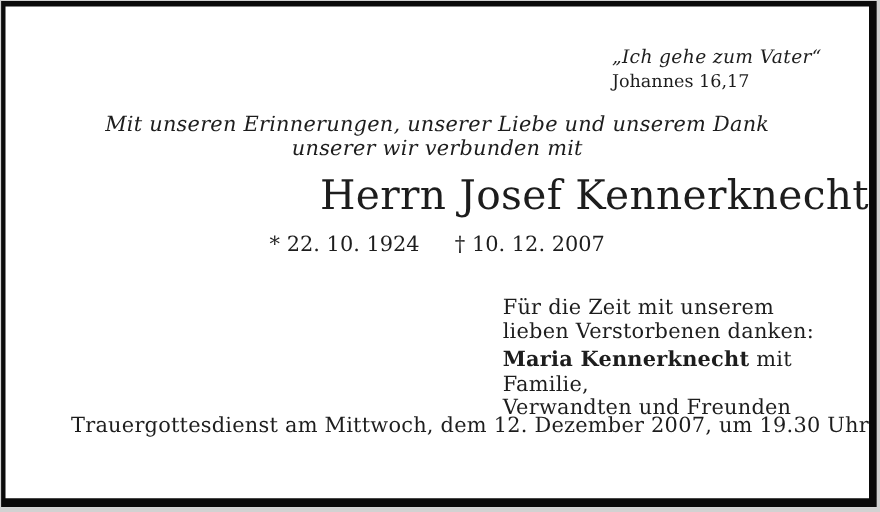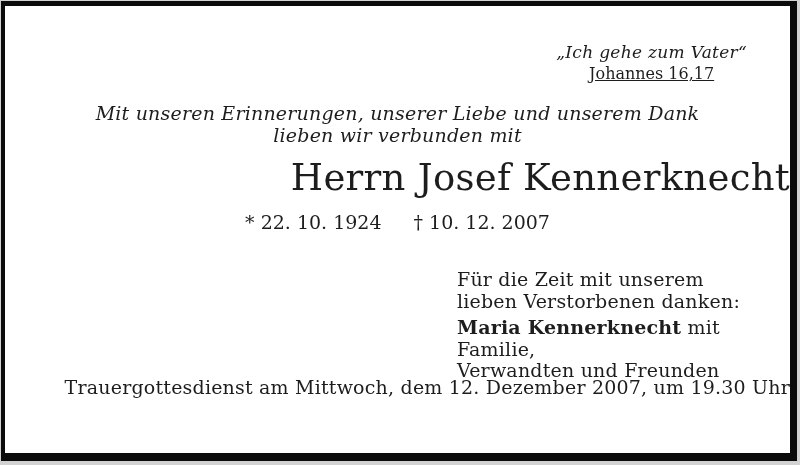--- a/index.html
+++ b/index.html
@@ -26,33 +26,32 @@
   .inner {
     position: relative;
     width: 100%;
     height: 100%;
     color: #1d1d1d;
   }
   .quote-block {
     position: absolute;
     top: 36px;
     right: 43px;
-    text-align: center;
+    text-align: left;
   }
   .quote {
     font-style: italic;
     font-size: 17px;
     line-height: 21px;
     letter-spacing: 0.3px;
   }
   .quote-source {
     font-size: 16px;
     line-height: 20px;
     margin-top: 1px;
-    text-decoration: underline;
   }
   .intro {
     position: absolute;
     top: 97px;
     left: 0;
     width: 100%;
     text-align: center;
     font-size: 19px;
     line-height: 21.5px;
     letter-spacing: 0.2px;
@@ -112,21 +111,21 @@
 <div class="page">
   <div class="inner">
 
     <div class="quote-block">
       <div class="quote">„Ich gehe zum Vater“</div>
       <div class="quote-source">Johannes 16,17</div>
     </div>
 
     <div class="intro">
       <div>Mit unseren Erinnerungen, unserer Liebe und unserem Dank</div>
-      <div>lieben wir verbunden mit</div>
+      <div>unserer wir verbunden mit</div>
     </div>
 
     <h1 class="name">Herrn Josef Kennerknecht</h1>
 
     <div class="dates">
       <span>* 22. 10. 1924</span>
       <span>† 10. 12. 2007</span>
     </div>
 
     <div class="mourners">

